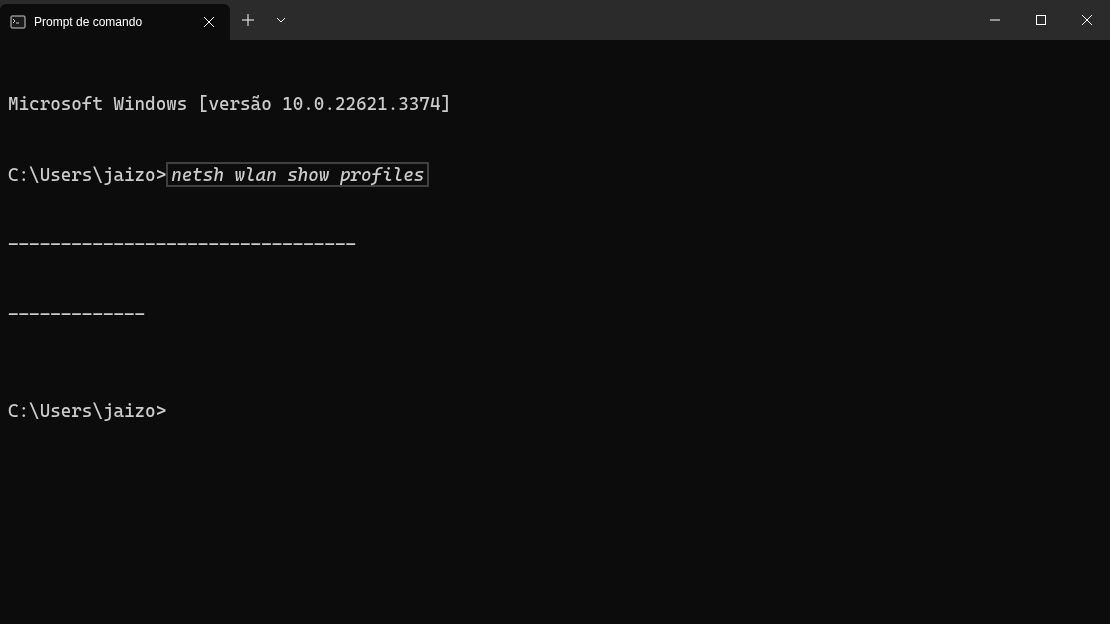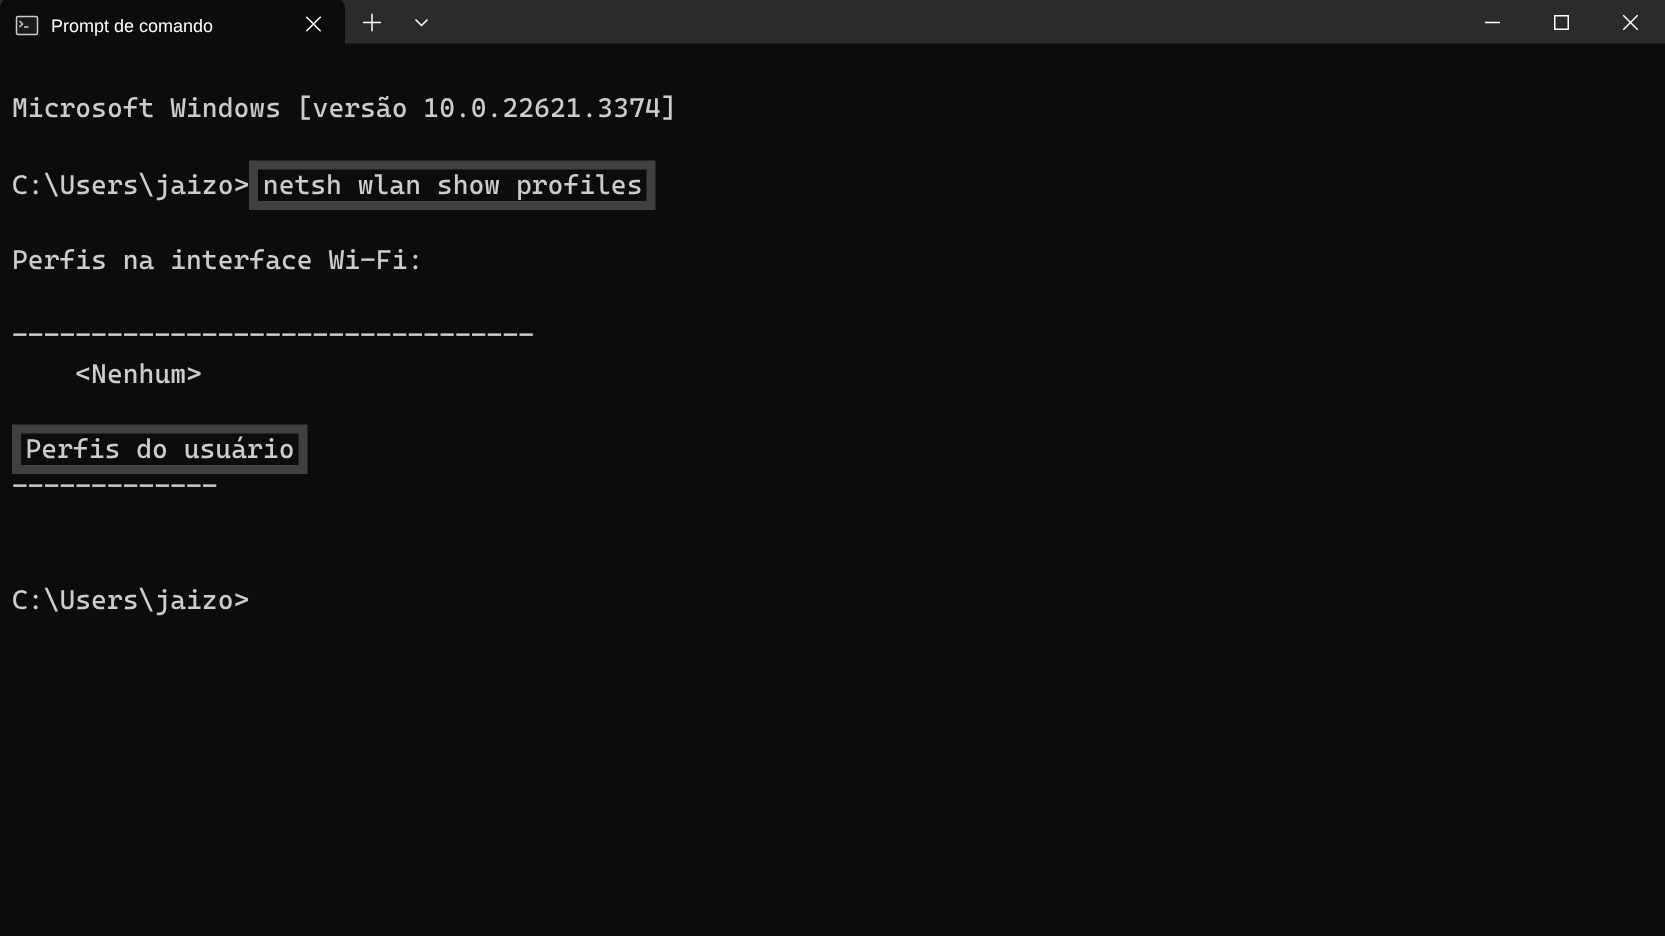--- a/index.html
+++ b/index.html
@@ -10,21 +10,21 @@
     body {
       font-family: 'Cascadia Mono', 'Consolas', monospace;
       background: #0c0c0c;
       color: #cccccc;
       width: 1110px;
       height: 624px;
       overflow: hidden;
     }
     .titlebar {
       background: #2b2b2b;
-      height: 29px;
+      height: 40px;
       display: flex;
       align-items: center;
       justify-content: space-between;
     }
     .titlebar-left {
       display: flex;
       align-items: center;
       height: 100%;
     }
     .tab {
@@ -100,24 +100,26 @@
     }
     .terminal-content {
       padding: 6px 8px;
       font-size: 18px;
       line-height: 1.4;
       font-weight: 500;
       white-space: pre;
     }
     .terminal-line {
       display: block;
+      margin-top: 20px;
     }
     .highlight-box-inline {
-      border: 6px solid #404040;
+      border: 2px solid #404040;
       padding: 0 3px;
+      font-style: italic;
     }
   </style>
 </head>
 <body>
 
 <div class="titlebar">
   <div class="titlebar-left">
     <div class="tab">
       <span class="tab-icon">
         <svg viewBox="0 0 16 16" fill="none">
@@ -162,18 +164,17 @@
         <line x1="0" y1="0" x2="10" y2="10" stroke="#ffffff" stroke-width="1"></line>
         <line x1="10" y1="0" x2="0" y2="10" stroke="#ffffff" stroke-width="1"></line>
       </svg>
     </div>
   </div>
 </div>
 
 <div class="terminal-content">
 <span class="terminal-line">Microsoft Windows [versão 10.0.22621.3374]</span>
 <span class="terminal-line"><span>C:\Users\jaizo&gt;</span><span class="highlight-box-inline">netsh wlan show profiles</span></span>
-<span class="terminal-line">Perfis na interface Wi-Fi:</span>
-<span class="terminal-line">---------------------------------</span><span class="terminal-line">    &lt;Nenhum&gt;</span>
-<span class="terminal-line"><span class="highlight-box-inline">Perfis do usuário</span></span><span class="terminal-line">-------------</span>
+<span class="terminal-line">---------------------------------</span>
+<span class="terminal-line">-------------</span>
 
 <span class="terminal-line">C:\Users\jaizo&gt;</span>
 </div>
 
 </body></html>

